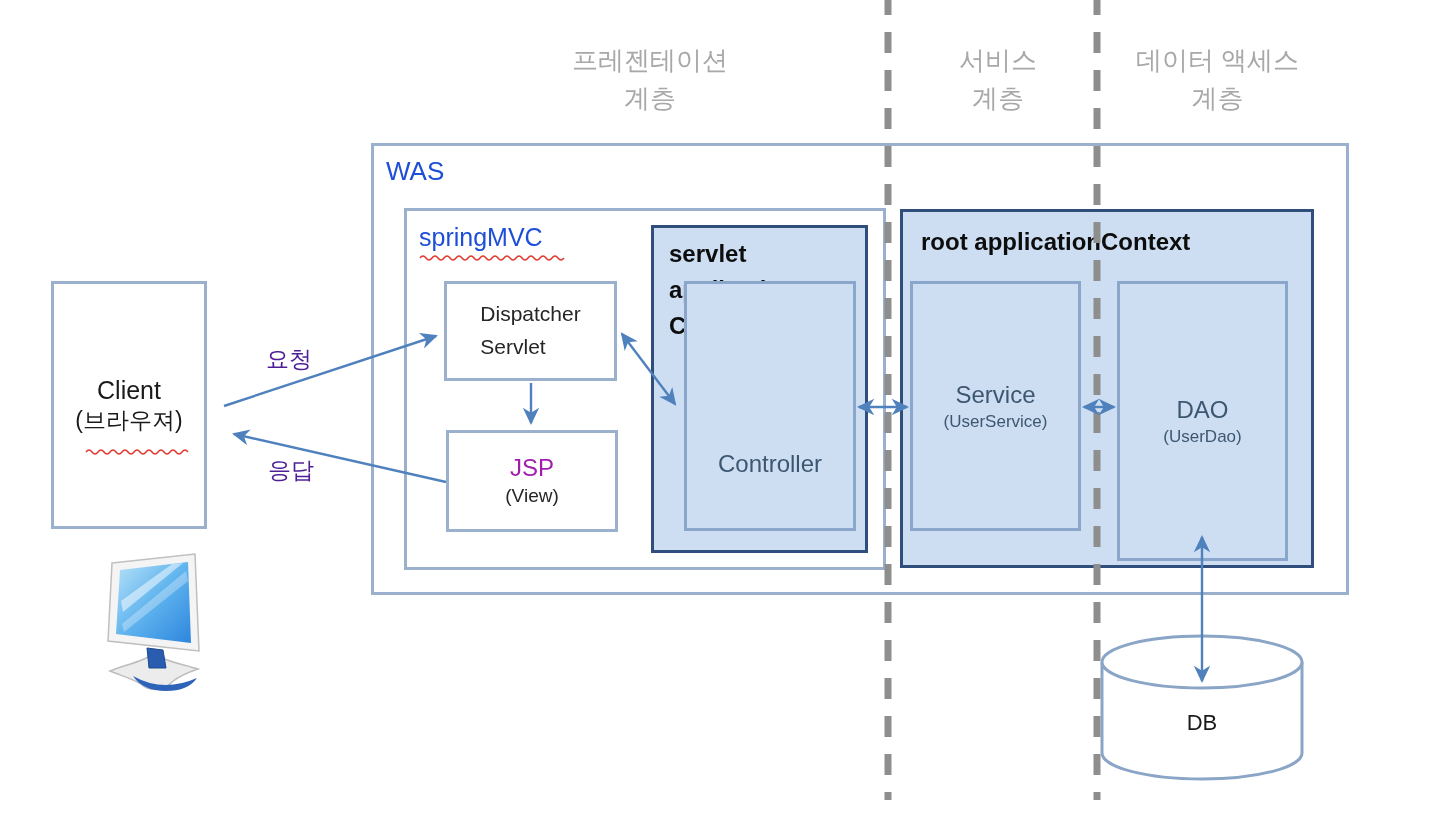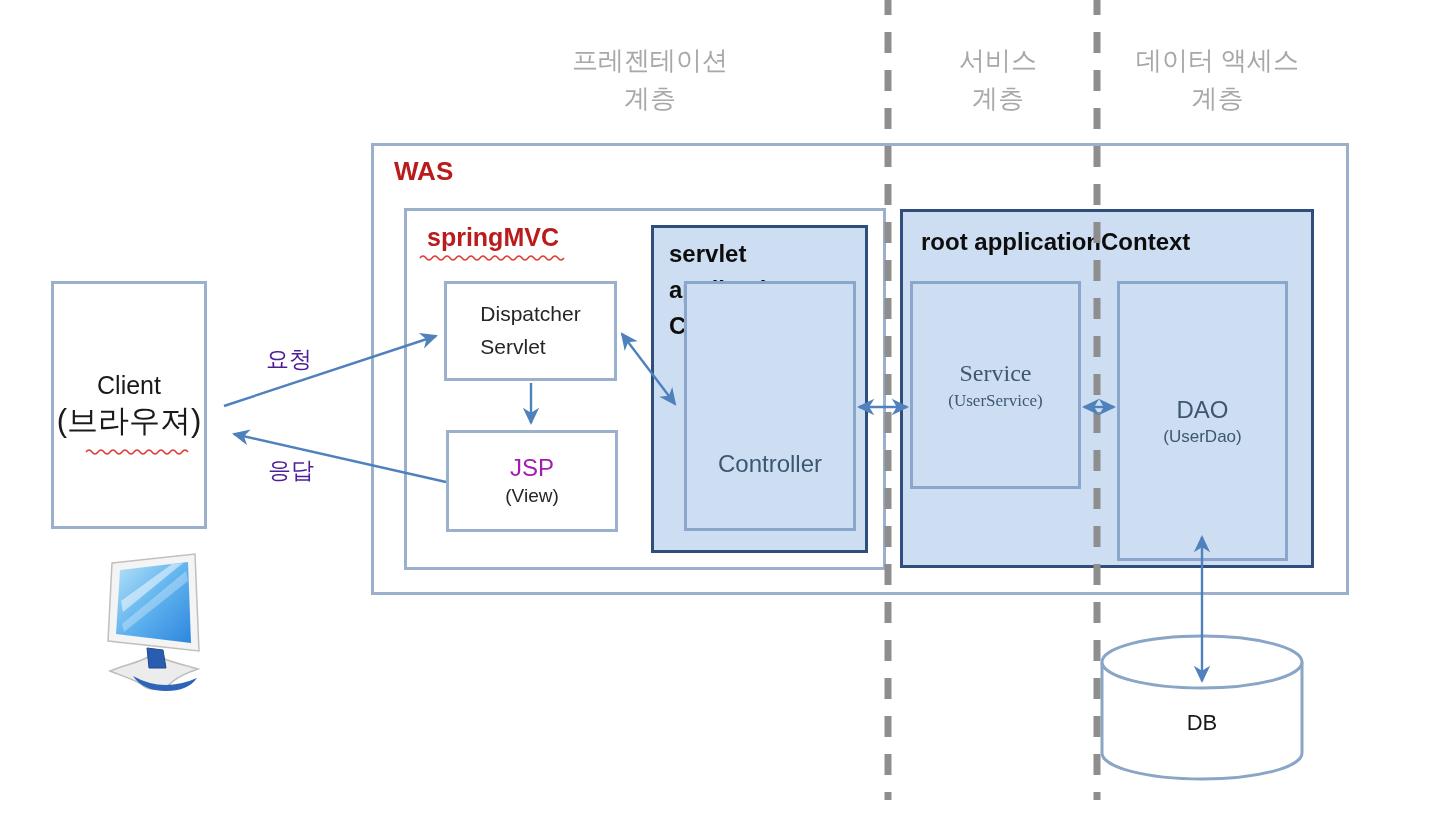--- a/index.html
+++ b/index.html
@@ -12,21 +12,21 @@
     position:absolute;top:42px;text-align:center;color:#a8a8a8;
     font-size:26px;line-height:1.45;white-space:pre-line;font-weight:500;
   }
   
   .box{position:absolute;box-sizing:border-box;background:#ffffff;}
   .box.outer{border:3px solid #9ab0cc;background:transparent;}
   .box.plain{border:3px solid #9ab0cc;background:#ffffff;}
   .box.ctx{border:3px solid #2f4e7c;background:#cddef2;}
   .box.inner{border:3px solid #8ba6cb;background:#cddef2;}
   .center-flex{display:flex;flex-direction:column;align-items:center;justify-content:center;}
-  .corner-label{position:absolute;left:20px;top:10px;font-size:26px;color:#b91c1c;font-weight:bold;}
+  .corner-label{position:absolute;left:12px;top:10px;font-size:26px;color:#1d4ed8;}
   .corner-label.sm{font-size:25px;top:12px;}
   .ctx-label{position:absolute;left:15px;top:8px;font-weight:700;font-size:24px;color:#0d0d0d;
              line-height:1.5;white-space:pre-line;}
   .t1{font-size:24px;color:#3d5770;line-height:1.3;}
   .t2{font-size:17px;color:#3d5770;line-height:1.4;}
   .dark .t1,.dark .t2{color:#262626;}
   .two-line{font-size:21px;color:#262626;line-height:1.55;white-space:pre-line;text-align:left;}
   .edge-label{position:absolute;font-size:23px;color:#4c1d95;width:60px;}
   .db-label{position:absolute;left:1152px;top:710px;width:100px;text-align:center;
             font-size:22px;color:#1a1a1a;z-index:11;}
@@ -48,21 +48,21 @@
   <div class="box outer z1" style="left:371px;top:143px;width:978px;height:452px;">
     <span class="corner-label">WAS</span>
   </div>
 
   <div class="box outer z2" style="left:404px;top:208px;width:482px;height:362px;background:#ffffff;">
     <span class="corner-label sm">springMVC</span>
   </div>
 
   <div class="box plain center-flex z2 dark" style="left:51px;top:281px;width:156px;height:248px;">
     <div class="t1" style="font-size:25px;color:#1a1a1a;">Client</div>
-    <div class="t1" style="font-size:31px;color:#1a1a1a;">(브라우져)</div>
+    <div class="t1" style="font-size:23px;color:#1a1a1a;">(브라우져)</div>
   </div>
 
   <div class="box plain center-flex z3" style="left:444px;top:281px;width:173px;height:100px;">
     <div class="two-line">Dispatcher
 Servlet</div>
   </div>
 
   <div class="box plain center-flex z3 dark" style="left:446px;top:430px;width:172px;height:102px;">
     <div class="t1" style="color:#a21caf;">JSP</div>
     <div class="t2" style="font-size:19px;color:#262626;">(View)</div>
@@ -75,21 +75,21 @@
   </div>
 
   <div class="box inner center-flex z4" style="left:684px;top:281px;width:172px;height:250px;">
     <div class="t1" style="margin-top:115px;">Controller</div>
   </div>
 
   <div class="box ctx z3" style="left:900px;top:209px;width:414px;height:359px;">
     <div class="ctx-label" style="left:18px;top:12px;white-space:nowrap;">root applicationContext</div>
   </div>
 
-  <div class="box inner center-flex z4" style="left:910px;top:281px;width:171px;height:208px;font-family:Liberation Serif, serif;">
+  <div class="box inner center-flex z4" style="left:910px;top:281px;width:171px;height:250px;">
     <div class="t1">Service</div>
     <div class="t2">(UserService)</div>
   </div>
 
   <div class="box inner center-flex z4" style="left:1117px;top:281px;width:171px;height:280px;">
     <div class="t1">DAO</div>
     <div class="t2">(UserDao)</div>
   </div>
 
   <div class="edge-label z5" style="left:266px;top:344px;">요청</div>

